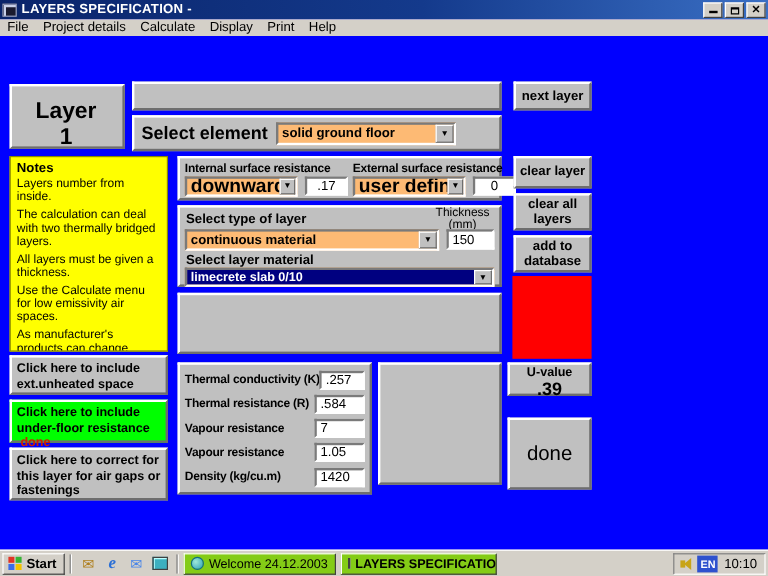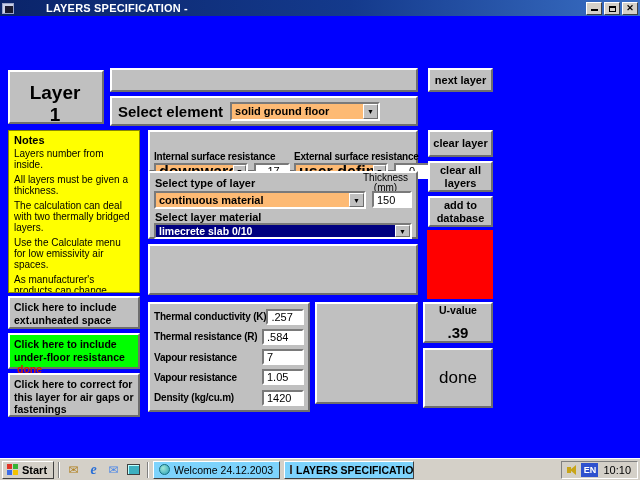--- a/index.html
+++ b/index.html
@@ -3,21 +3,21 @@
 <meta charset="utf-8">
 <style>
   * { margin:0; padding:0; box-sizing:border-box; }
   html,body { width:640px; height:480px; overflow:hidden; }
   body { font-family:"Liberation Sans", sans-serif; }
   .screen { position:relative; width:640px; height:480px; background:#0000ff; overflow:hidden; }
 
   
   .titlebar { position:absolute; top:0; left:0; width:640px; height:16px;
     background:linear-gradient(90deg,#0a246a 0%,#143a8c 55%,#3a6fc4 100%);
-    display:flex; align-items:center; padding:0 2px;gap:28px; }
+    display:flex; align-items:center; padding:0 2px; }
   .app-icon { width:12px; height:11px; background:#1a1a2e; border:1px solid #9aa4c8; margin-right:4px;
     box-shadow:inset 2px 2px 0 #c8d0e8; }
   .title-text { color:#ffffff; font-size:11px; font-weight:bold; letter-spacing:.2px; white-space:nowrap; }
   .win-controls { margin-left:auto; display:flex; gap:2px; }
   .wbtn { width:16px; height:13px; background:#d4d0c8; border:1px solid; border-color:#fff #404040 #404040 #fff;
     display:flex; align-items:center; justify-content:center; font-size:9px; font-weight:bold; color:#000; }
   .glyph-min { width:7px; height:7px; border-bottom:2px solid #000; margin-top:-2px; }
   .glyph-restore { width:7px; height:6px; border:1px solid #000; border-top:2px solid #000; margin-top:2px; }
 
   .menubar { position:absolute; top:16px; left:0; width:640px; height:14px; background:#d4d0c8;
@@ -54,21 +54,21 @@
   .btn-floor .done-badge { color:#cc2200; font-weight:bold; margin-left:3px; }
   .btn-air { top:343px; height:44px; }
 
   
   .blank-top { left:110px; top:38px; width:308px; height:24px; }
   .element-panel { left:110px; top:66px; width:308px; height:30px; display:flex; align-items:center; padding:0 6px; gap:7px; }
   .element-panel .blabel { font-size:15px; white-space:nowrap; }
   .element-combo { width:150px; height:19px; }
 
   
-  .surface-panel { left:148px; top:100px; width:270px; height:37px; display:flex; padding:19px 4px; gap:4px; }
+  .surface-panel { left:148px; top:100px; width:270px; height:37px; display:flex; padding:3px 4px; gap:4px; }
   .sr-col { flex:1; }
   .sr-label { font-size:10px; font-weight:bold; white-space:nowrap; letter-spacing:-.2px; color:#000; }
   .sr-row { display:flex; gap:6px; margin-top:1px; }
   .sr-combo { width:94px; height:17px; }
   .sr-combo .combo-text { font-size:16px; }
   .sr-combo .combo-arrow { width:13px; }
   .sr-field { width:36px; height:16px; justify-content:center; }
 
   
   .type-panel { left:148px; top:141px; width:270px; height:68px; }
@@ -94,42 +94,42 @@
   .action-btn { position:absolute; left:428px; width:65px; display:flex; align-items:center; justify-content:center;
     text-align:center; font-size:11px; font-weight:bold; line-height:12.5px; color:#000; cursor:default; }
   .btn-next { top:38px; height:24px; }
   .btn-prev { top:66px; height:30px; }
   .btn-clear { top:100px; height:27px; }
   .btn-clearall { top:131px; height:31px; }
   .btn-adddb { top:166px; height:31px; }
 
   .red-box { position:absolute; left:427px; top:200px; width:66px; height:69px; background:#ff0000; }
 
-  .uvalue-panel { left:423px; top:272px; width:70px; height:41px; display:flex; flex-direction:column;
+  .uvalue-panel { left:423px; top:272px; width:70px; height:28px; display:flex; flex-direction:column;
     align-items:center; justify-content:space-between; }
   .uvalue-label { font-size:10.5px; font-weight:bold; color:#000; }
   .uvalue-num { font-size:15px; font-weight:bold; color:#000; }
   .done-btn { position:absolute; left:423px; top:318px; width:70px; height:60px; display:flex; align-items:center;
     justify-content:center; font-size:17px; color:#000; cursor:default; }
 
   
   .taskbar { position:absolute; left:0; top:458px; width:640px; height:22px; background:#d4d0c8;
     border-top:1px solid #ffffff; display:flex; align-items:center; padding:0 2px; gap:4px; }
   .start-btn { height:18px; padding:0 6px 0 4px; display:flex; align-items:center; gap:3px;
     background:#d4d0c8; border:1px solid; border-color:#fff #404040 #404040 #fff; font-size:11px; font-weight:bold; }
   .winflag { width:12px; height:12px; display:grid; grid-template-columns:5px 5px; grid-template-rows:5px 5px; gap:1px; }
   .winflag i { display:block; }
   .wf-r{background:#e03426}.wf-g{background:#35b335}.wf-b{background:#3b6ce8}.wf-y{background:#f3c300}
   .tb-divider { width:2px; height:16px; border-left:1px solid #808080; border-right:1px solid #fff; }
   .ql { display:flex; align-items:center; gap:5px; padding:0 2px; }
   .ql-icon { width:15px; height:15px; display:flex; align-items:center; justify-content:center; font-size:12px; }
   .ie-e { color:#2a6fd6; font-weight:bold; font-style:italic; font-size:14px; font-family:"Liberation Serif", serif; }
   .mini-monitor { width:13px; height:11px; background:#3db0c0; border:1px solid #404040; box-shadow:inset 1px 1px 0 #bff; }
   .task-btn { height:18px; display:flex; align-items:center; gap:4px; padding:0 5px;
-    background:#7dd3fc; border:1px solid; border-color:#fff #404040 #404040 #fff; font-size:10.5px; color:#000;
+    background:#84cc16; border:1px solid; border-color:#fff #404040 #404040 #fff; font-size:10.5px; color:#000;
     white-space:nowrap; overflow:hidden; }
   .task-welcome { width:127px; }
   .task-layers { width:130px; font-weight:bold; }
   .welcome-ico { width:11px; height:11px; border-radius:50%; background:radial-gradient(circle at 35% 35%, #9fe8d8, #2aa0b8); border:1px solid #14707e; }
   .layers-ico { width:10px; height:9px; background:#fff; border:1px solid #404040; border-top:3px solid #404040; }
   .tray { margin-left:auto; height:18px; display:flex; align-items:center; gap:5px; padding:0 6px 0 5px;
     border:1px solid; border-color:#808080 #fff #fff #808080; }
   .speaker { display:flex; align-items:center; }
   .spk-box { width:4px; height:6px; background:#c8a418; }
   .spk-cone { width:0; height:0; border-top:5px solid transparent; border-bottom:5px solid transparent; border-right:6px solid #c8a418; margin-left:-1px; }
@@ -151,20 +151,28 @@
         </div>
       <div class="wbtn">
           <span class="glyph-restore"></span>
         </div>
       <div class="wbtn">
           <span>✕</span>
         </div>
     </div>
   </div>
 
+  <div class="menubar">
+    <span class="menu-item">File</span>
+    <span class="menu-item">Project details</span>
+    <span class="menu-item">Calculate</span>
+    <span class="menu-item">Display</span>
+    <span class="menu-item">Print</span>
+    <span class="menu-item">Help</span>
+  </div>
 
   <div class="client">
 
     <div class="panel raised layer-panel">
       <span class="layer-word">Layer</span>
       <span class="layer-num">1</span>
     </div>
 
     <div class="panel raised blank-top"></div>
 
@@ -172,22 +180,22 @@
       <span class="blabel">Select element</span>
       <div class="combo element-combo">
         <span class="combo-text">solid ground floor</span>
         <span class="combo-arrow">▼</span>
       </div>
     </div>
 
     <div class="panel notes-panel">
       <div class="notes-title">Notes</div>
       <p>Layers number from inside.</p>
+      <p>The calculation can deal with two thermally bridged layers.</p>
       <p>All layers must be given a thickness.</p>
-      <p>The calculation can deal with two thermally bridged layers.</p>
       <p>Use the Calculate menu for low emissivity air spaces.</p>
       <p>As manufacturer's products can change without warning, It is the user's responsibility to check that the input values are correct and appropriate.</p>
     </div>
 
     <div class="panel raised surface-panel">
       <div class="sr-col">
         <div class="sr-label">Internal surface resistance</div>
         <div class="sr-row">
           <div class="combo sr-combo">
             <span class="combo-text">downwards  0.1</span>

